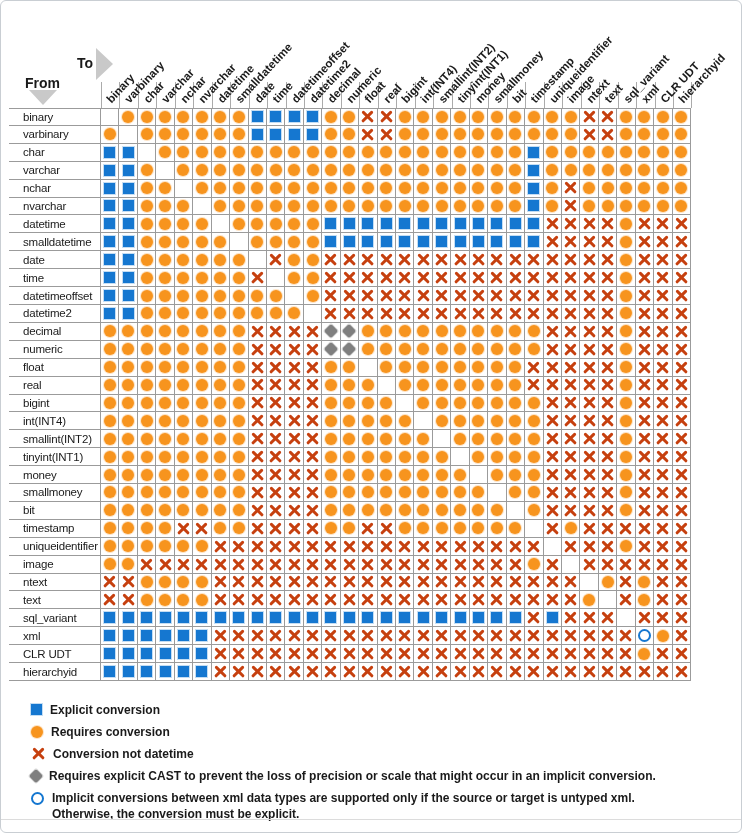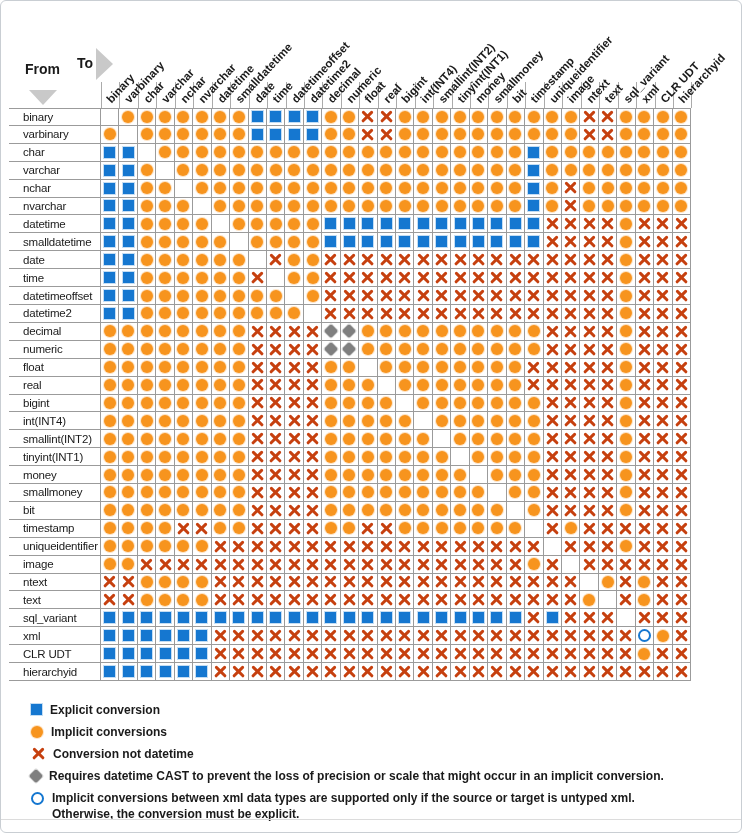--- a/index.html
+++ b/index.html
@@ -8,21 +8,21 @@
     --orange:#f7941e;
     --red:#c6400f;
     --gray:#7f7f7f;
   }
   html,body{margin:0;padding:0;background:#fff;font-family:"Liberation Sans",sans-serif;}
   .page{position:relative;width:740px;height:831px;background:#fff;border:1px solid #c9ced3;border-radius:6px;overflow:hidden;}
 
   
   .fromto-label{position:absolute;font-size:14px;color:#1a1a1a;}
   .to-label{left:76px;top:54px;}
-  .from-label{left:24px;top:60px;}
+  .from-label{left:24px;top:74px;}
   .tri-right{position:absolute;left:95px;top:47px;width:0;height:0;
     border-top:16px solid transparent;border-bottom:16px solid transparent;border-left:17px solid #c9c9c9;}
   .tri-down{position:absolute;left:28px;top:89px;width:0;height:0;
     border-left:14px solid transparent;border-right:14px solid transparent;border-top:15px solid #c9c9c9;}
 
   
   .col-headers{position:absolute;left:0;top:0;width:740px;height:107px;font-weight:bold;}
   .col-tick{position:absolute;bottom:0;width:1px;height:26px;background:#ababab;}
   .col-label{position:absolute;bottom:3px;font-size:11.5px;color:#1a1a1a;white-space:nowrap;
     transform:rotate(-47deg);transform-origin:0 100%;}
@@ -3188,29 +3188,29 @@
       </div>
     </div>
 
   <div class="legend">
     <div class="legend-item">
       <span class="sym sym-E"></span>
       <span class="legend-text">Explicit conversion</span>
     </div>
     <div class="legend-item">
       <span class="sym sym-I"></span>
-      <span class="legend-text">Implicit conversions</span>
+      <span class="legend-text">Requires conversion</span>
     </div>
     <div class="legend-item">
       <span class="sym sym-X"></span>
       <span class="legend-text">Conversion not datetime</span>
     </div>
     <div class="legend-item">
       <span class="sym sym-D"></span>
-      <span class="legend-text">Requires datetime CAST to prevent the loss of precision or scale that might occur in an implicit conversion.</span>
+      <span class="legend-text">Requires explicit CAST to prevent the loss of precision or scale that might occur in an implicit conversion.</span>
     </div>
     <div class="legend-item">
       <span class="sym sym-O"></span>
       <span>
         <span class="legend-text">Implicit conversions between xml data types are supported only if the source or target is untyped xml.</span>
         <span class="legend-text">Otherwise, the conversion must be explicit.</span>
       </span>
     </div>
   </div>
 

